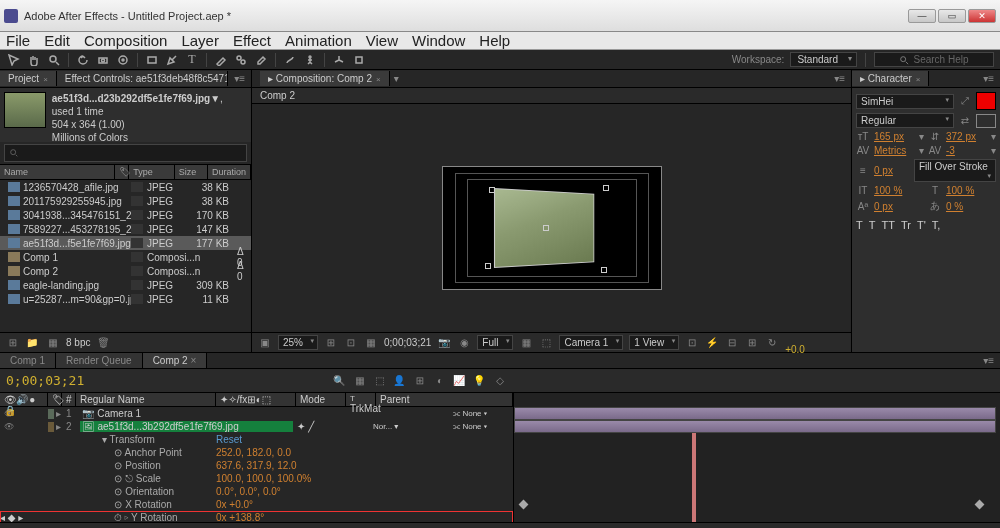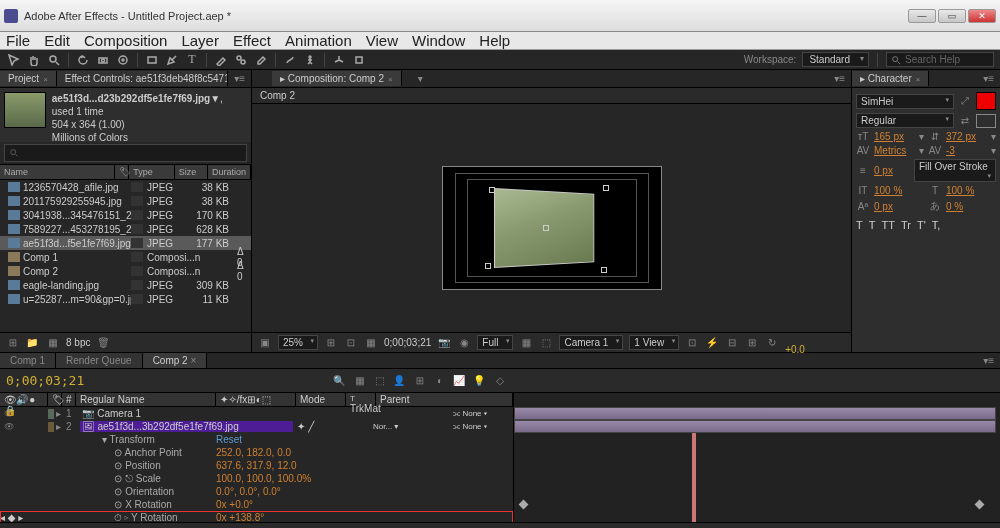--- a/index.html
+++ b/index.html
@@ -13,21 +13,21 @@
 .menubar { background:#e8e8e8; height:18px; display:flex; align-items:center; padding:0 6px; gap:14px; border-bottom:1px solid #999; }
 .menubar span { color:#222; font-size:15px; }
 .toolbar { background:#262626; height:20px; display:flex; align-items:center; padding:0 6px; gap:4px; border-bottom:1px solid #000; }
 .tool { width:16px; height:16px; display:flex; align-items:center; justify-content:center; color:#aaa; font-size:10px; }
 .tool svg { width:12px; height:12px; fill:none; stroke:#aaa; stroke-width:1.5; }
 .sep { width:1px; height:14px; background:#444; margin:0 2px; }
 .toolbar .right { margin-left:auto; display:flex; align-items:center; gap:6px; }
 .ws-label { color:#888; }
 .ws-dd { background:#1a1a1a; border:1px solid #444; padding:1px 18px 1px 6px; position:relative; }
 .ws-dd::after { content:"▾"; position:absolute; right:4px; color:#888; font-size:8px; }
-.search { background:#1a1a1a; border:1px solid #444; width:108px; padding:1px 4px; display:flex; align-items:center; gap:4px; }
+.search { background:#1a1a1a; border:1px solid #444; width:120px; padding:1px 4px; display:flex; align-items:center; gap:4px;justify-content:center; }
 .search svg { width:10px; height:10px; stroke:#888; fill:none; }
 .main { display:flex; height:282px; }
 .left { width:252px; border-right:1px solid #000; display:flex; flex-direction:column; }
 .tabs { background:#262626; height:18px; display:flex; align-items:center; border-bottom:1px solid #000; font-size:10px; }
 .tab { padding:2px 8px; background:#333; border-right:1px solid #000; position:relative; }
 .tab.active { background:#3a3a3a; }
 .tab .x { margin-left:4px; color:#888; font-size:8px; }
 .tabs .menuicon { margin-left:auto; padding:0 6px; color:#888; }
 .proj-head { height:54px; display:flex; padding:4px; gap:6px; background:#2e2e2e; }
 .thumb { width:48px; height:36px; background:linear-gradient(#8a9a6a,#5a6a4a); border:1px solid #000; }
@@ -40,21 +40,21 @@
 .proj-row.sel { background:#5a5a5a; }
 .proj-row .ic { width:12px; height:10px; margin:0 3px 0 8px; background:#5a7a9a; }
 .proj-row .ic.comp { background:#8a7a5a; }
 .proj-row .nm { width:108px; overflow:hidden; white-space:nowrap; }
 .proj-row .lbl { width:12px; height:10px; background:#333; margin-right:4px; }
 .proj-row .tp { width:48px; }
 .proj-row .sz { width:38px; text-align:right; padding-right:4px; }
 .proj-foot { height:20px; background:#2a2a2a; border-top:1px solid #000; display:flex; align-items:center; gap:6px; padding:0 6px; }
 .proj-foot .ic { width:14px; height:12px; display:flex; align-items:center; justify-content:center; color:#888; }
 .center { flex:1; display:flex; flex-direction:column; border-right:1px solid #000; }
-.center .tabs { padding-left:4px;gap:12px; }
+.center .tabs { padding-left:4px; }
 .breadcrumb { height:16px; background:#2a2a2a; padding:2px 8px; font-size:10px; border-bottom:1px solid #000; }
 .viewport { flex:1; background:#262626; display:flex; align-items:center; justify-content:center; position:relative; padding-top:20px; }
 .canvas { width:220px; height:124px; background:#000; border:1px solid #888; position:relative; }
 .canvas .safe1 { position:absolute; inset:6px 12px; border:1px solid #555; }
 .canvas .safe2 { position:absolute; inset:12px 24px; border:1px solid #555; }
 .canvas .img { position:absolute; left:50px; top:24px; width:110px; height:74px; background:linear-gradient(160deg,#a8b890 0%,#8a9a70 40%,#6a7a50 100%); transform:perspective(300px) rotateY(25deg); border:1px solid #ccc; }
 .canvas .h { position:absolute; width:6px; height:6px; background:none; border:1px solid #ccc; }
 .viewfoot { height:20px; background:#2a2a2a; border-top:1px solid #000; display:flex; align-items:center; gap:6px; padding:0 6px; font-size:9px; }
 .viewfoot .dd { background:#1a1a1a; border:1px solid #444; padding:1px 14px 1px 4px; position:relative; }
 .viewfoot .dd::after { content:"▾"; position:absolute; right:3px; font-size:7px; color:#888; }
@@ -88,21 +88,21 @@
 .tl-colhead { height:14px; background:#333; display:flex; font-size:9px; border-bottom:1px solid #000; }
 .tl-colhead div { padding:1px 4px; border-right:1px solid #000; }
 .tl-row { height:13px; display:flex; align-items:center; font-size:9px; }
 .tl-row .tog { width:48px; display:flex; gap:2px; padding-left:4px; }
 .tl-row .tog span { width:10px; height:10px; display:flex; align-items:center; justify-content:center; color:#888; font-size:8px; }
 .tl-row .lbl { width:6px; height:10px; background:#6a5a3a; margin-right:2px; }
 .tl-row .lbl.g { background:#5a6a5a; }
 .tl-row .num { width:14px; color:#888; }
 .tl-row .arrow { width:10px; color:#888; }
 .tl-row .name { flex:1; padding-left:2px; }
-.tl-row .name.sel { background:#4c1d95; }
+.tl-row .name.sel { background:#15803d; }
 .tl-row .sw { width:80px; display:flex; gap:2px; padding-left:4px; }
 .tl-row .mode { width:50px; font-size:8px; }
 .tl-row .trk { width:30px; }
 .tl-row .par { width:60px; font-size:8px; }
 .tl-prop { height:13px; display:flex; align-items:center; font-size:9px; }
 .tl-prop .ind { width:50px; }
 .tl-prop .key { width:36px; display:flex; justify-content:center; gap:2px; font-size:8px; color:#888; }
 .tl-prop .pname { width:130px; color:#aaa; display:flex; align-items:center; gap:4px;}
 .tl-prop .pval { color:#d08030; }
 .tl-prop .pval.blue { color:#5a9ad0; }
@@ -291,21 +291,21 @@
           <div class="lbl"></div>
           <div class="tp">JPEG</div>
           <div class="sz">170 KB</div>
           <div style="flex:1;padding-left:4px"></div>
         </div>
         <div class="proj-row">
           <div class="ic "></div>
           <div class="nm">7589227...453278195_2.jpg</div>
           <div class="lbl"></div>
           <div class="tp">JPEG</div>
-          <div class="sz">628 KB</div>
+          <div class="sz">147 KB</div>
           <div style="flex:1;padding-left:4px"></div>
         </div>
         <div class="proj-row sel">
           <div class="ic "></div>
           <div class="nm">ae51f3d...f5e1fe7f69.jpg</div>
           <div class="lbl"></div>
           <div class="tp">JPEG</div>
           <div class="sz">177 KB</div>
           <div style="flex:1;padding-left:4px"></div>
         </div>

